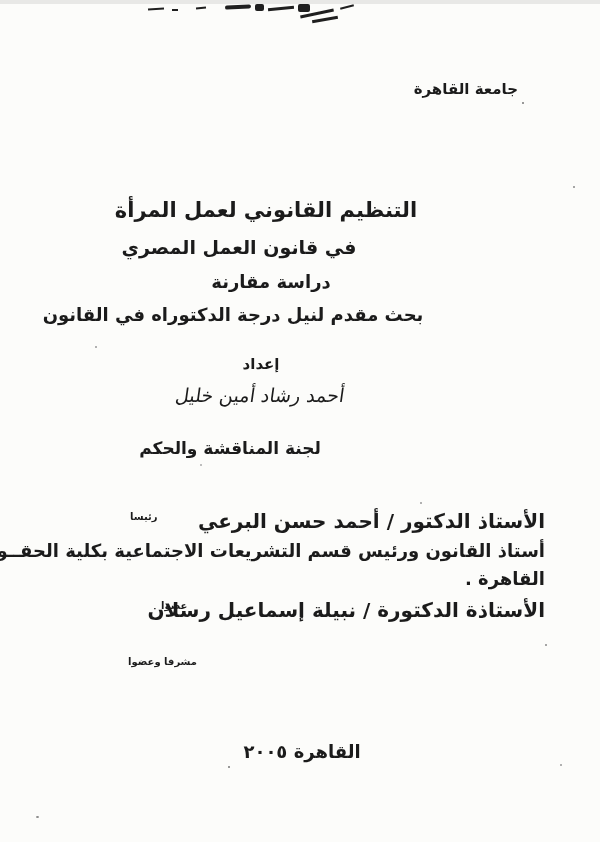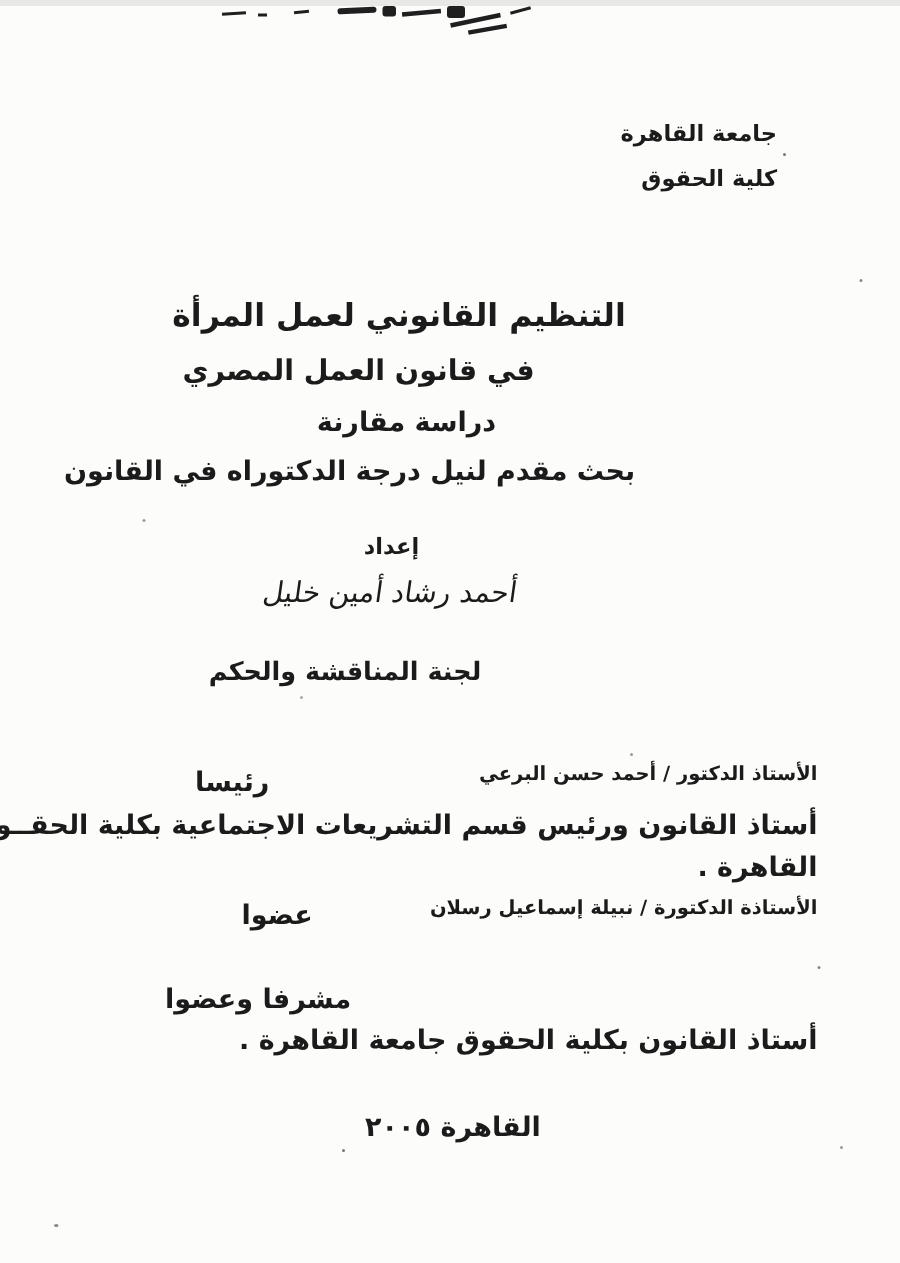--- a/index.html
+++ b/index.html
@@ -30,29 +30,29 @@
   .t4{top:300px;font-size:18px;transform:translateX(-67px);}
   .prep{top:351px;font-size:15px;transform:translateX(-39px);}
   .author{top:380px;font-size:19px;font-weight:normal;transform:translateX(-40px) skewX(-8deg);}
   .cmte-head{top:434px;font-size:17px;transform:translateX(-70px);}
   .place-year{top:737px;font-size:18px;transform:translateX(2px);}
   
   .c-line{
     position:absolute;right:55px;
     font-weight:bold;white-space:nowrap;direction:rtl;
   }
-  .c-name{font-size:13px;}
+  .c-name{font-size:20px;}
   .c-desc{font-size:18px;}
-  .c-role{position:absolute;font-weight:bold;font-size:18px;white-space:nowrap;}
+  .c-role{position:absolute;font-weight:bold;font-size:10px;white-space:nowrap;}
   .r1{top:505px;} .r2{top:536px;} .r3{top:564px;}
   .r4{top:594px;} .r5{top:621px;}
   .r6{top:650px;} .r7{top:679px;}
   .role1{left:130px;top:507px;}
   .role2{left:161px;top:596px;}
-  .role3{left:110px;top:652px;}
+  .role3{left:128px;top:652px;}
   
   .bottom-edge{
     position:absolute;left:8px;right:0;bottom:0;height:3px;
     background:repeating-linear-gradient(90deg,#2a2a2a 0 16px,rgba(0,0,0,0) 16px 23px);
   }
 </style>
 </head>
 <body>
 
 <div class="page">
@@ -78,21 +78,20 @@
     <div class="speck" style="left:70px;top:546px;width:2px;height:2px;background:#666;"></div>
     <div class="speck" style="left:420px;top:498px;width:2px;height:2px;background:#999;"></div>
     <div class="speck" style="left:545px;top:640px;width:2px;height:2px;background:#888;"></div>
     <div class="speck" style="left:228px;top:762px;width:2px;height:2px;background:#777;"></div>
     <div class="speck" style="left:36px;top:812px;width:3px;height:2px;background:#888;"></div>
     <div class="speck" style="left:560px;top:760px;width:2px;height:2px;background:#999;"></div>
   </div>
 
   <div class="inst">
     <div>جامعة القاهرة</div>
-    <div>كلية الحقوق</div>
   </div>
 
   <div class="cline t1">التنظيم القانوني لعمل المرأة</div>
   <div class="cline t2">في قانون العمل المصري</div>
   <div class="cline t3">دراسة مقارنة</div>
   <div class="cline t4">بحث مقدم لنيل درجة الدكتوراه في القانون</div>
 
   <div class="cline prep">إعداد</div>
   <div class="cline author">أحمد رشاد أمين خليل</div>
 
@@ -100,19 +99,18 @@
 
   <div class="c-line c-name r1">الأستاذ الدكتور / أحمد حسن البرعي</div>
   <div class="c-role role1">رئيسا</div>
   <div class="c-line c-desc r2">أستاذ القانون ورئيس قسم التشريعات الاجتماعية بكلية الحقــوق جامعــة</div>
   <div class="c-line c-desc r3">القاهرة .</div>
 
   <div class="c-line c-name r4">الأستاذة الدكتورة / نبيلة إسماعيل رسلان</div>
   <div class="c-role role2">عضوا</div>
 
   <div class="c-role role3">مشرفا وعضوا</div>
-  <div class="c-line c-desc r7">أستاذ القانون بكلية الحقوق جامعة القاهرة .</div>
 
   <div class="cline place-year">القاهرة ٢٠٠٥</div>
 
   <div class="bottom-edge"></div>
 
 </div>
 
 </body></html>

